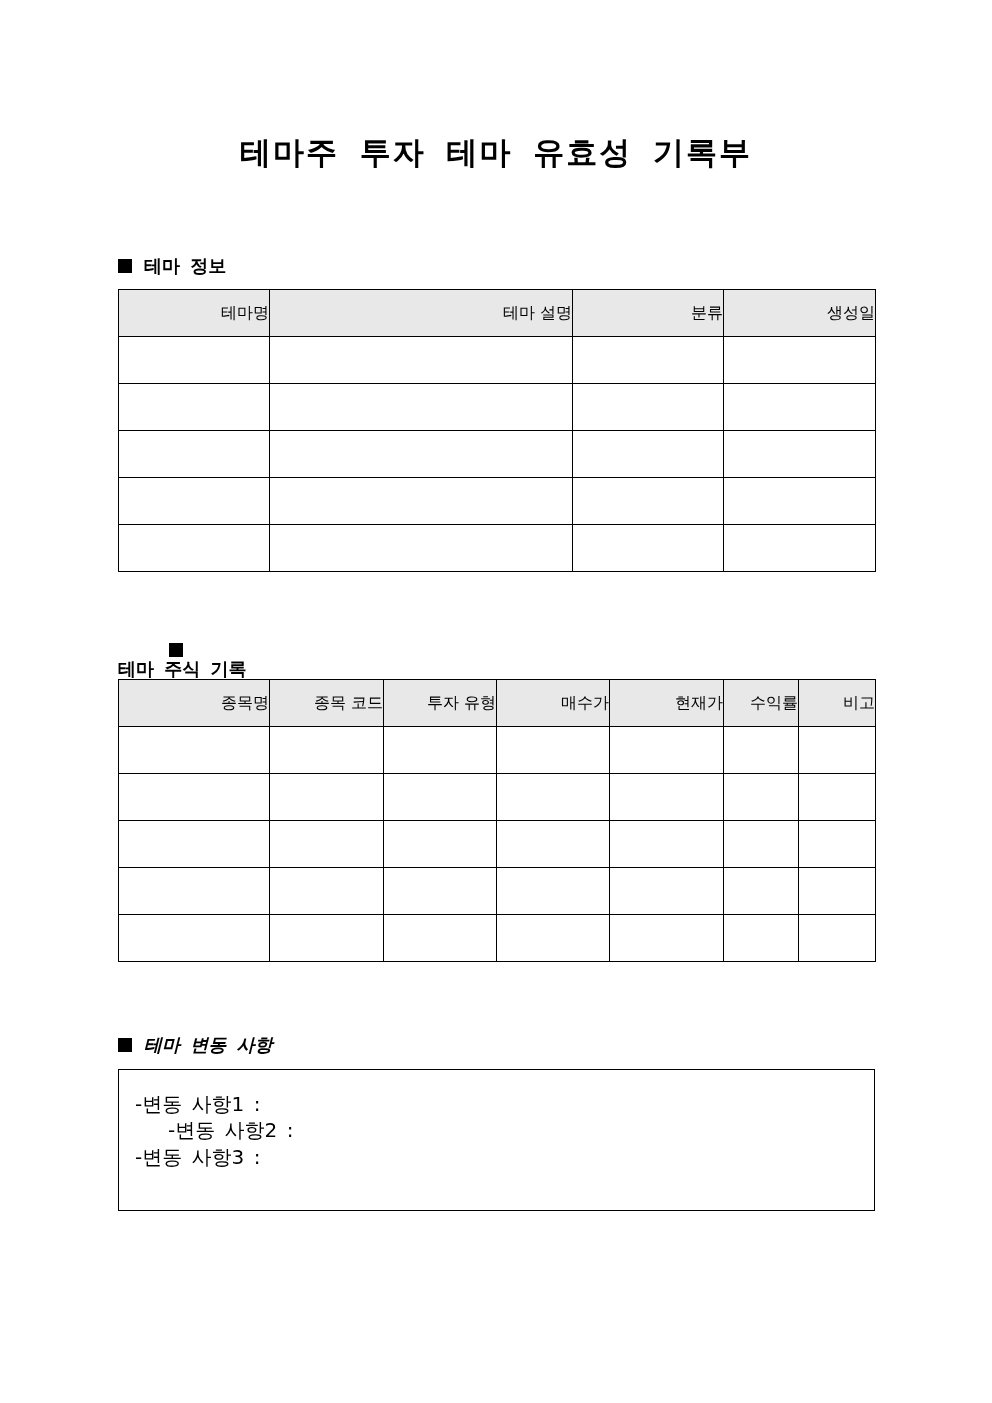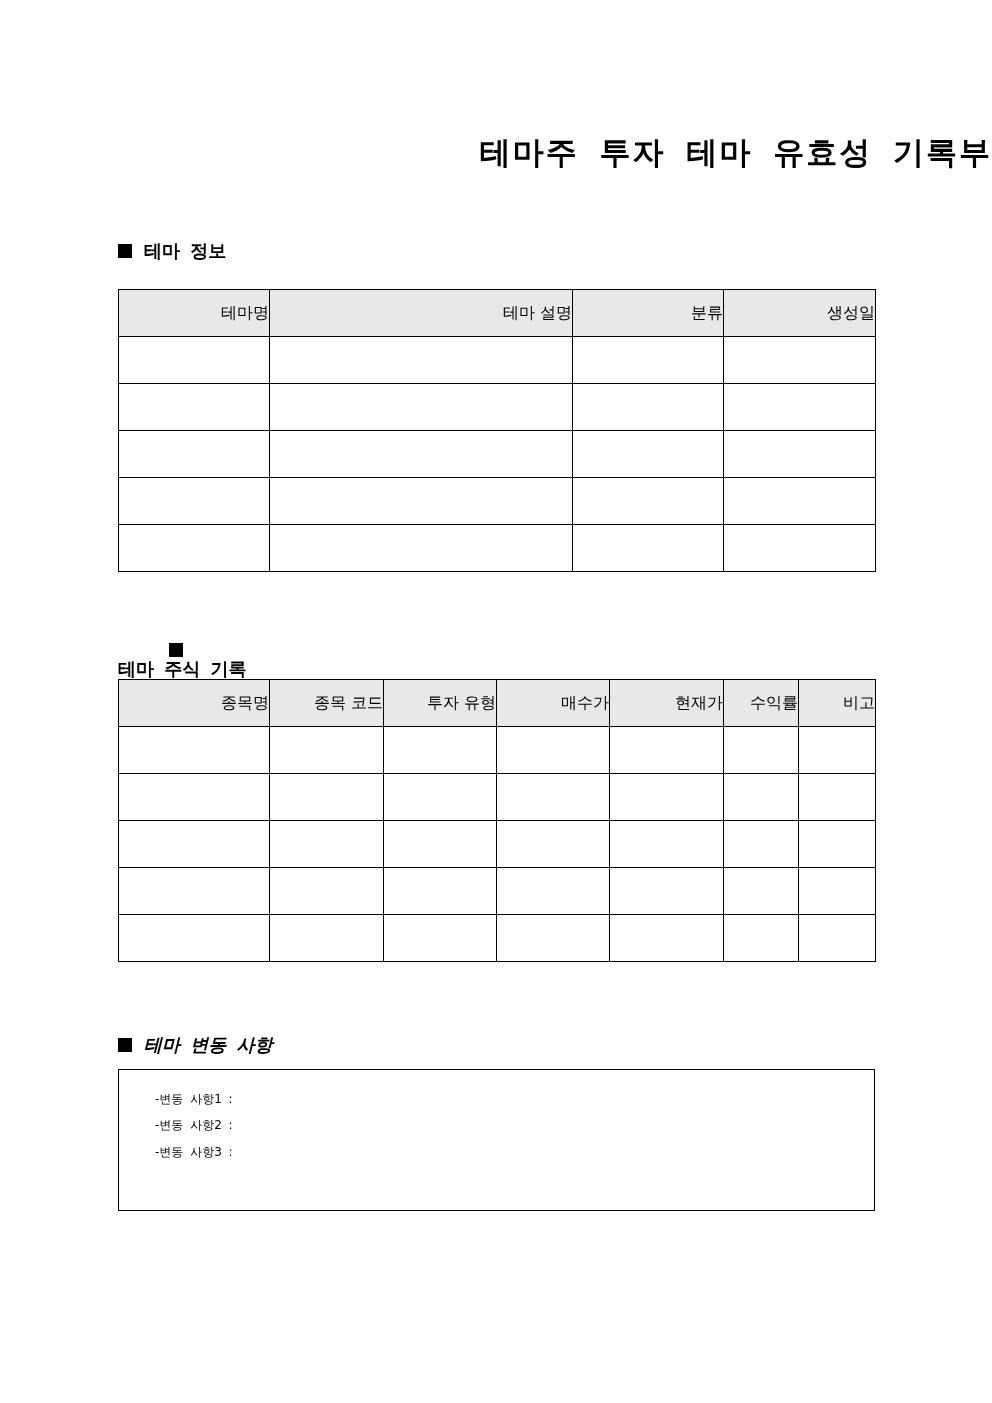--- a/index.html
+++ b/index.html
@@ -1,32 +1,32 @@
 <!DOCTYPE html>
 <html><head>
 <meta charset="utf-8">
 <style>
   html, body { margin: 0; padding: 0; background: #ffffff; }
   body { width: 992px; height: 1403px; position: relative; font-family: "DejaVu Sans", "Liberation Sans", sans-serif; color: #000; }
-  .title { position: absolute; top: 132px; left: 0; width: 992px; text-align: right; font-size: 31px; font-weight: bold; letter-spacing: 2px; word-spacing: 8px; }
+  .title { position: absolute; top: 132px; left: 0; width: 992px; text-align: center; font-size: 31px; font-weight: bold; letter-spacing: 2px; word-spacing: 8px; }
   .section-heading { position: absolute; left: 118px; font-size: 18px; font-weight: bold; display: flex; align-items: center; word-spacing: 4px; }
   .section-heading .sq { display: inline-block; width: 14px; height: 14px; background: #000; margin-right: 12px; }
   table.grid { position: absolute; left: 118px; width: 757px; border-collapse: collapse; table-layout: fixed; }
   table.grid th, table.grid td { border: 1.5px solid #000; padding: 0; text-align: center; font-size: 16px; font-weight: normal; }
   table.grid th { background: #e8e8e8; height: 46px; text-align: right; }
   table.grid td { height: 46px; }
   .notes-box { position: absolute; left: 118px; top: 1069px; width: 755px; height: 140px; border: 1.5px solid #000; }
-  .notes-box .line { position: absolute; left: 36px; font-size: 12px; word-spacing: 3px; }
+  .notes-box .line { position: absolute; left: 16px; font-size: 20px; word-spacing: 3px; }
 </style>
 </head>
 <body>
 
 <div class="title">테마주 투자 테마 유효성 기록부</div>
 
-<div class="section-heading" style="top:239px;">
+<div class="section-heading" style="top:254px;">
   <span class="sq"></span>
   <span>테마 정보</span>
 </div>
 <table class="grid" style="top:289px;">
   <colgroup>
     <col style="width:151px">
       <col style="width:303px">
       <col style="width:151px">
       <col style="width:152px">
   </colgroup>
@@ -145,15 +145,15 @@
     </tr>
   </tbody>
 </table>
 
 <div class="section-heading" style="top:1033px;font-style:italic;">
   <span class="sq"></span>
   <span>테마 변동 사항</span>
 </div>
 <div class="notes-box">
   <div class="line" style="top:21px;">-변동 사항1 :</div>
-  <div class="line" style="top:47px;">-변동 사항2 :</div>
+  <div class="line" style="top:47px;margin-left:33px;">-변동 사항2 :</div>
   <div class="line" style="top:74px;">-변동 사항3 :</div>
 </div>
 
 </body></html>

